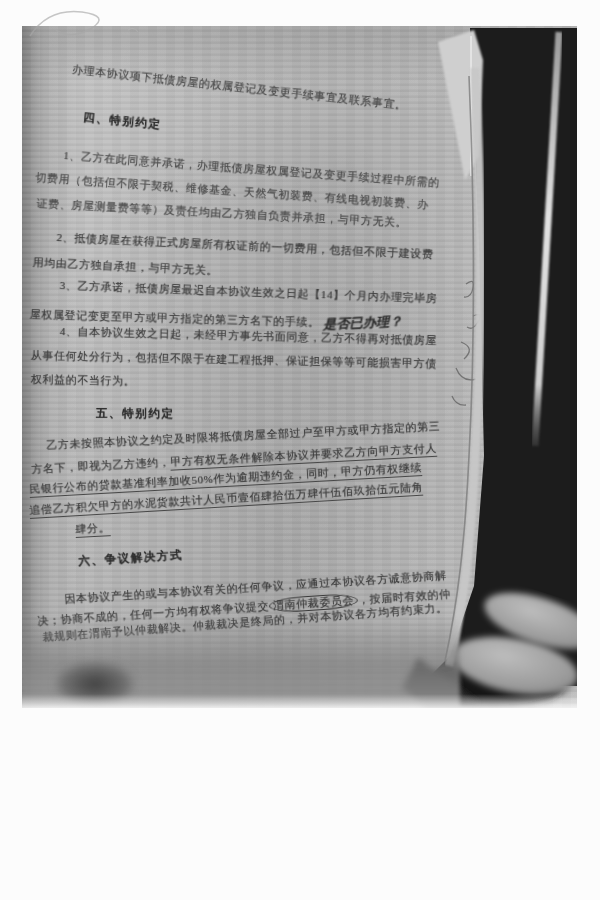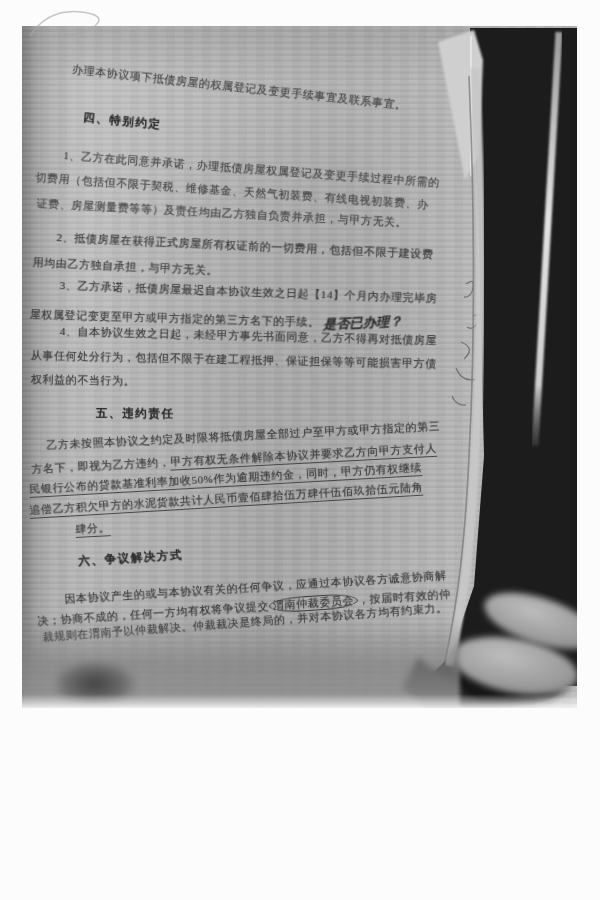--- a/index.html
+++ b/index.html
@@ -91,21 +91,21 @@
       <div class="line f" style="left: 42px; top: 122px; transform: rotate(4.2deg);"><span class="seg">1、乙方在此同意并承诺，办理抵债房屋权属登记及变更手续过程中所需的</span></div>
       <div class="line f" style="left: 14px; top: 144px; transform: rotate(4deg);"><span class="seg">切费用（包括但不限于契税、维修基金、天然气初装费、有线电视初装费、办</span></div>
       <div class="line f" style="left: 15px; top: 170px; transform: rotate(3deg);"><span class="seg">证费、房屋测量费等等）及责任均由乙方独自负责并承担，与甲方无关。</span></div>
       <div class="line" style="left: 35px; top: 204px; transform: rotate(2.6deg);"><span class="seg">2、抵债房屋在获得正式房屋所有权证前的一切费用，包括但不限于建设费</span></div>
       <div class="line" style="left: 11px; top: 229px; transform: rotate(2.6deg);"><span class="seg">用均由乙方独自承担，与甲方无关。</span></div>
       <div class="line" style="left: 38px; top: 252px; transform: rotate(2deg);"><span class="seg">3、乙方承诺，抵债房屋最迟自本协议生效之日起【14】个月内办理完毕房</span></div>
       <div class="line" style="left: 8px; top: 279px; transform: rotate(1.6deg);"><span class="seg">屋权属登记变更至甲方或甲方指定的第三方名下的手续。</span><span class="seg hand">是否已办理？</span></div>
       <div class="line" style="left: 38px; top: 298px; transform: rotate(1.4deg);"><span class="seg">4、自本协议生效之日起，未经甲方事先书面同意，乙方不得再对抵债房屋</span></div>
       <div class="line" style="left: 9px; top: 322px; transform: rotate(1.2deg);"><span class="seg">从事任何处分行为，包括但不限于在建工程抵押、保证担保等等可能损害甲方债</span></div>
       <div class="line" style="left: 9px; top: 346px; transform: rotate(1deg);"><span class="seg">权利益的不当行为。</span></div>
-      <div class="line h" style="left: 74px; top: 380px; transform: rotate(0.3deg);"><span class="seg">五、违约责任</span></div>
+      <div class="line h" style="left: 74px; top: 380px; transform: rotate(0.3deg);"><span class="seg">五、特别约定</span></div>
       <div class="line" style="left: 24px; top: 412px; transform: rotate(-2.8deg);"><span class="seg">乙方未按照本协议之约定及时限将抵债房屋全部过户至甲方或甲方指定的第三</span></div>
       <div class="line" style="left: 9px; top: 436px; transform: rotate(-3deg);"><span class="seg">方名下，即视为乙方违约，</span><span class="seg u">甲方有权无条件解除本协议并要求乙方向甲方支付人</span></div>
       <div class="line" style="left: 7px; top: 456px; transform: rotate(-3.2deg);"><span class="seg u">民银行公布的贷款基准利率加收50%作为逾期违约金，同时，甲方仍有权继续</span></div>
       <div class="line" style="left: 7px; top: 477px; transform: rotate(-3.4deg);"><span class="seg u">追偿乙方积欠甲方的水泥货款共计人民币壹佰肆拾伍万肆仟伍佰玖拾伍元陆角</span></div>
       <div class="line" style="left: 53px; top: 496px; transform: rotate(-3deg);"><span class="seg u">肆分。</span></div>
       <div class="line h" style="left: 56px; top: 528px; transform: rotate(-3.5deg);"><span class="seg">六、争议解决方式</span></div>
       <div class="line" style="left: 42px; top: 566px; transform: rotate(-3.6deg);"><span class="seg">因本协议产生的或与本协议有关的任何争议，应通过本协议各方诚意协商解</span></div>
       <div class="line" style="left: 15px; top: 588px; transform: rotate(-3.8deg);"><span class="seg">决；协商不成的，任何一方均有权将争议提交</span><span class="seg circle">渭南仲裁委员会</span><span class="seg">，按届时有效的仲</span></div>
       <div class="line" style="left: 20px; top: 604px; transform: rotate(-4.2deg);"><span class="seg">裁规则在渭南予以仲裁解决。仲裁裁决是终局的，并对本协议各方均有约束力。</span></div>
     </div>

